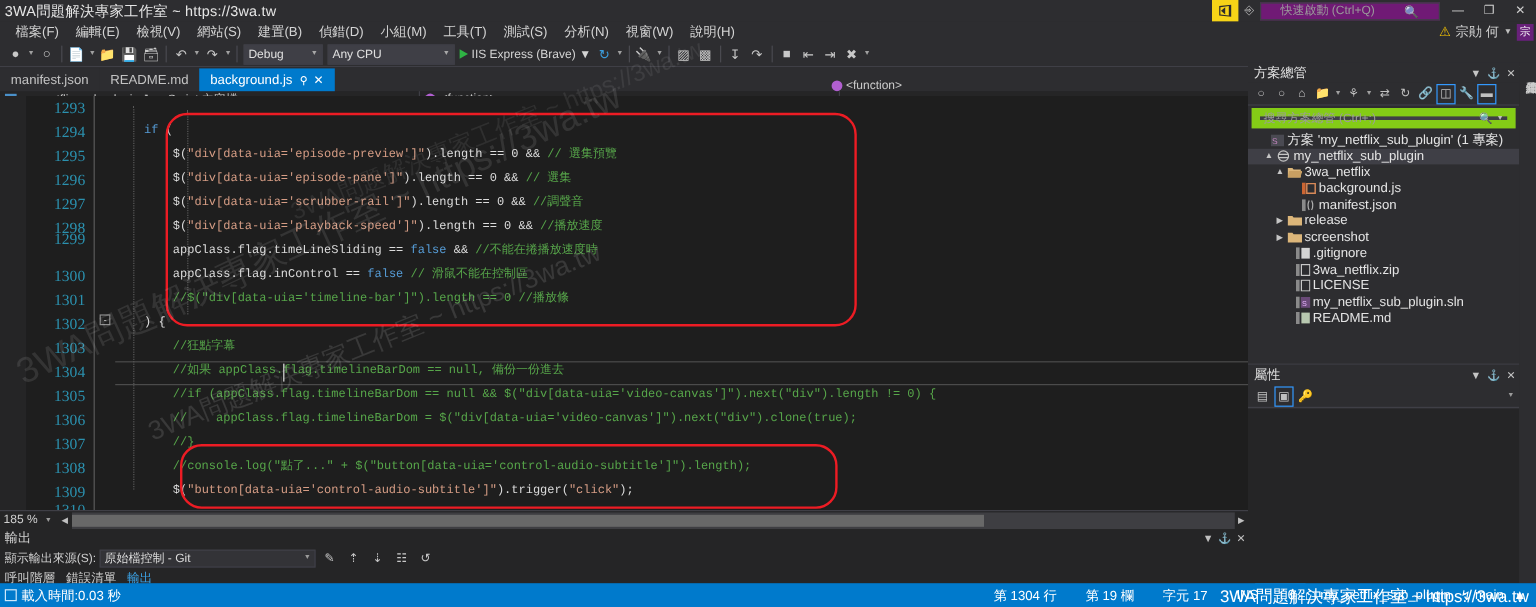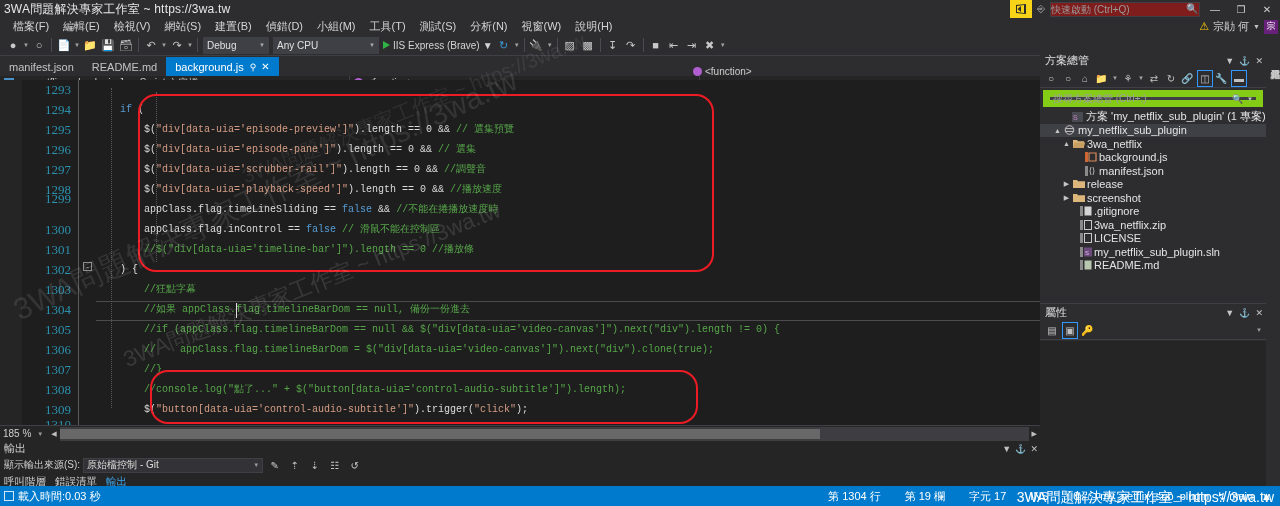--- a/index.html
+++ b/index.html
@@ -24,22 +24,22 @@
     font-size:12px; color:#e6e6e6; padding-left:4px; letter-spacing:.2px;
     white-space:nowrap;
   }
   .title-right { position:absolute; right:0; top:0; height:18px; display:flex; align-items:center; }
   .vs-logo {
     width:22px;height:18px;background:#f7d417;display:flex;align-items:center;justify-content:center;
   }
   .vs-logo svg { display:block; }
   .feedback-ico { width:18px;height:18px;display:flex;align-items:center;justify-content:center;color:#b4b4b4;font-size:10px;}
   .quick-launch {
-    width:150px;height:15px;background:#7f1d1d;border:1px solid #3f3f46;
-    color:#9a9a9a;font-size:10px;display:flex;align-items:flex-start;padding:0 0;
+    width:150px;height:15px;background:#701a75;border:1px solid #3f3f46;
+    color:#9a9a9a;font-size:10px;display:flex;align-items:flex-end;padding:0 16px;
     margin-right:2px;
   }
   .quick-launch .ql-text{flex:1;}
   .quick-launch .ql-mag{color:#b0b0b0;font-size:10px;}
   .wbtn{width:26px;height:18px;display:flex;align-items:center;justify-content:center;color:#d0d0d0;font-size:10px;}
 
   
   .menubar { height:17px; background:#2d2d30; display:flex; align-items:center; padding-left:6px; position:relative;}
   .menu-item { font-size:11px; color:#d4d4d4; padding:1px 7px; white-space:nowrap; }
   .menu-right{position:absolute;right:2px;top:0;height:17px;display:flex;align-items:center;gap:4px;}
@@ -433,21 +433,21 @@
       <span class="se-ico">🔧</span>
       <span class="se-ico sel">▬</span>
     </div>
     <div class="se-search">
       <span class="ss-ph">搜尋方案總管 (Ctrl+;)</span>
       <span class="ss-ico">🔍</span>
       <span class="ss-ico" style="font-size:6px;margin-left:3px">▼</span>
     </div>
 
     <div class="tree">
-      <div class="tnode" style="padding-left:20px">
+      <div class="tnode" style="padding-left:7px">
         <span class="tw"></span>
         <span class="tico">
           <svg width="11" height="10" viewBox="0 0 11 10">
               <rect width="11" height="10" fill="#4a4a52"></rect>
               <text x="1" y="8" font-size="7" fill="#c586c0">S</text>
             </svg>
         </span>
         <span class="tlabel">方案 'my_netflix_sub_plugin' (1 專案)</span>
       </div>
       <div class="tnode sel" style="padding-left:12px">

